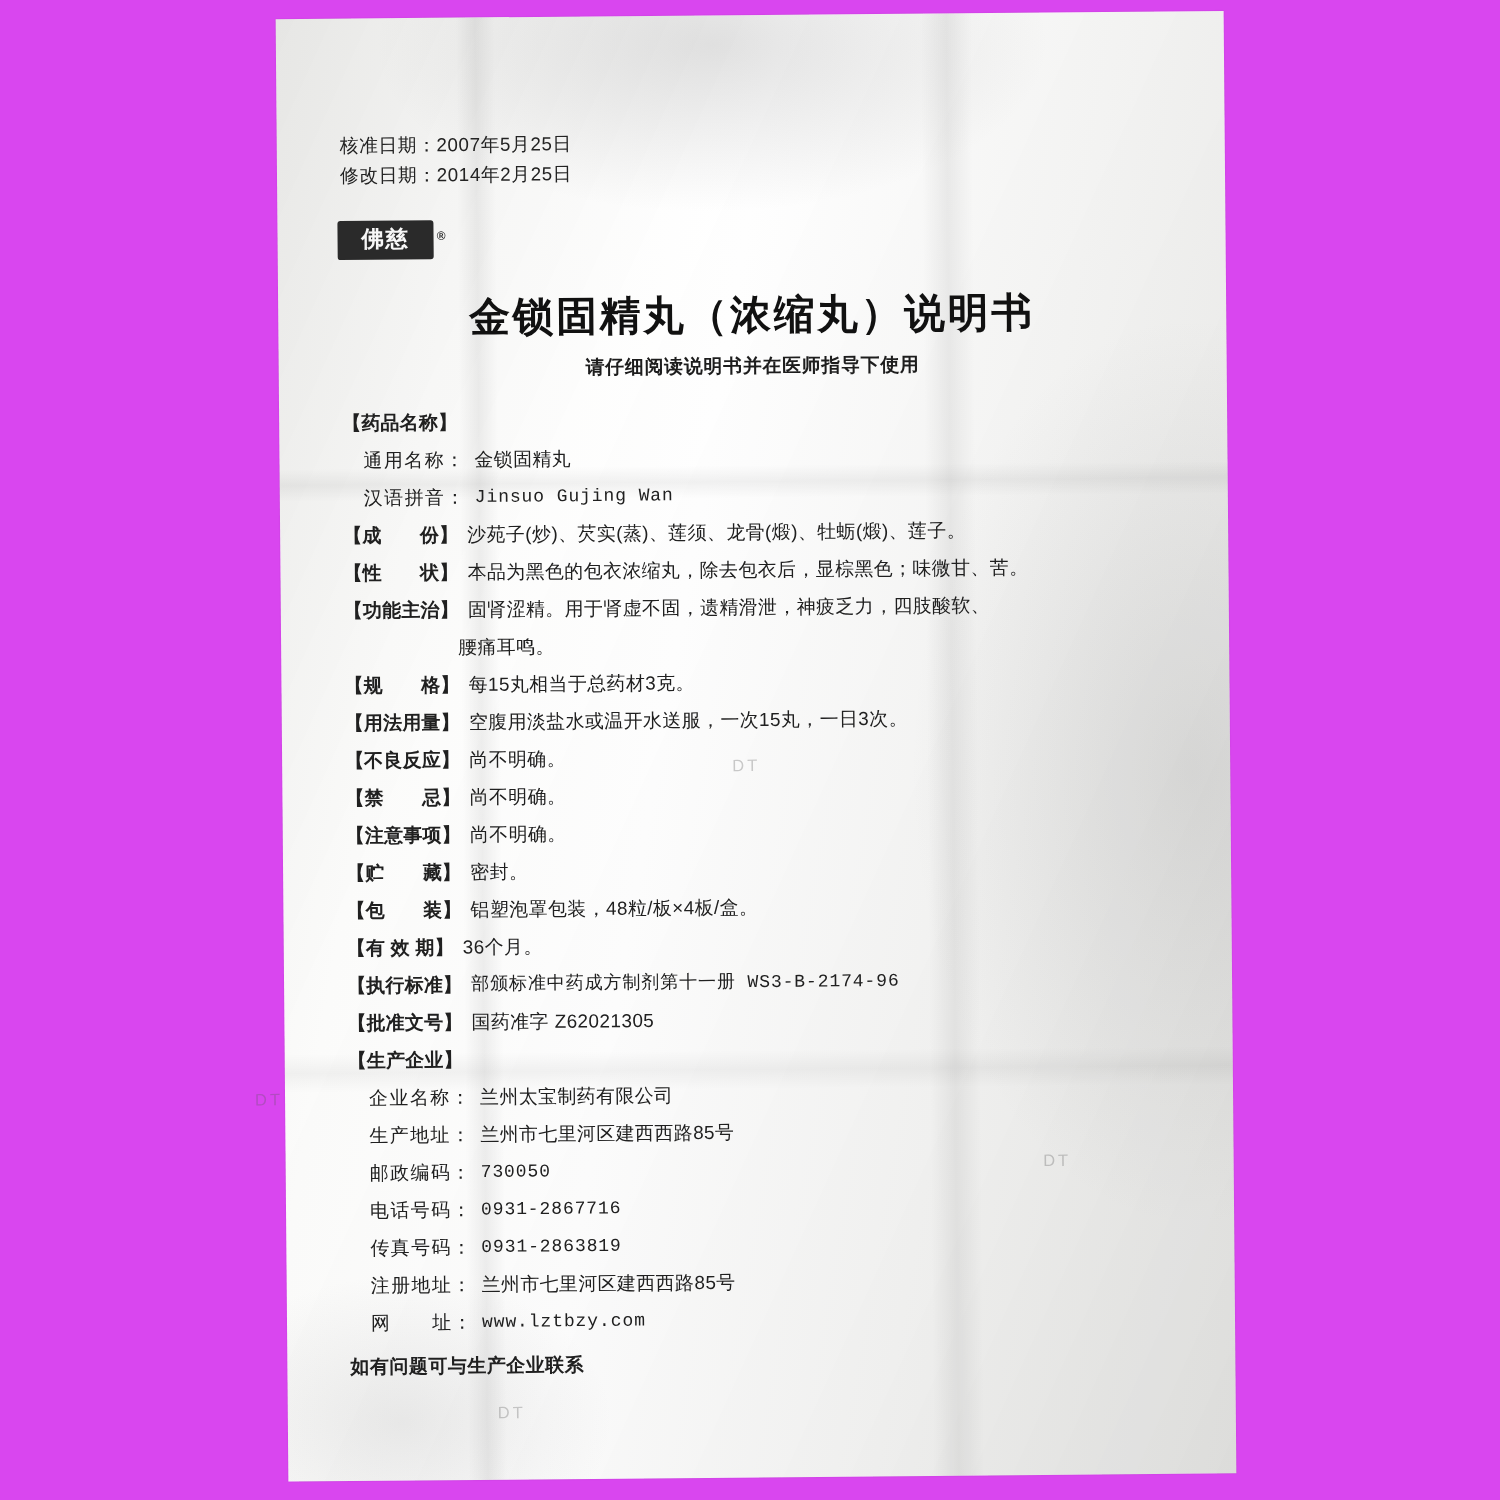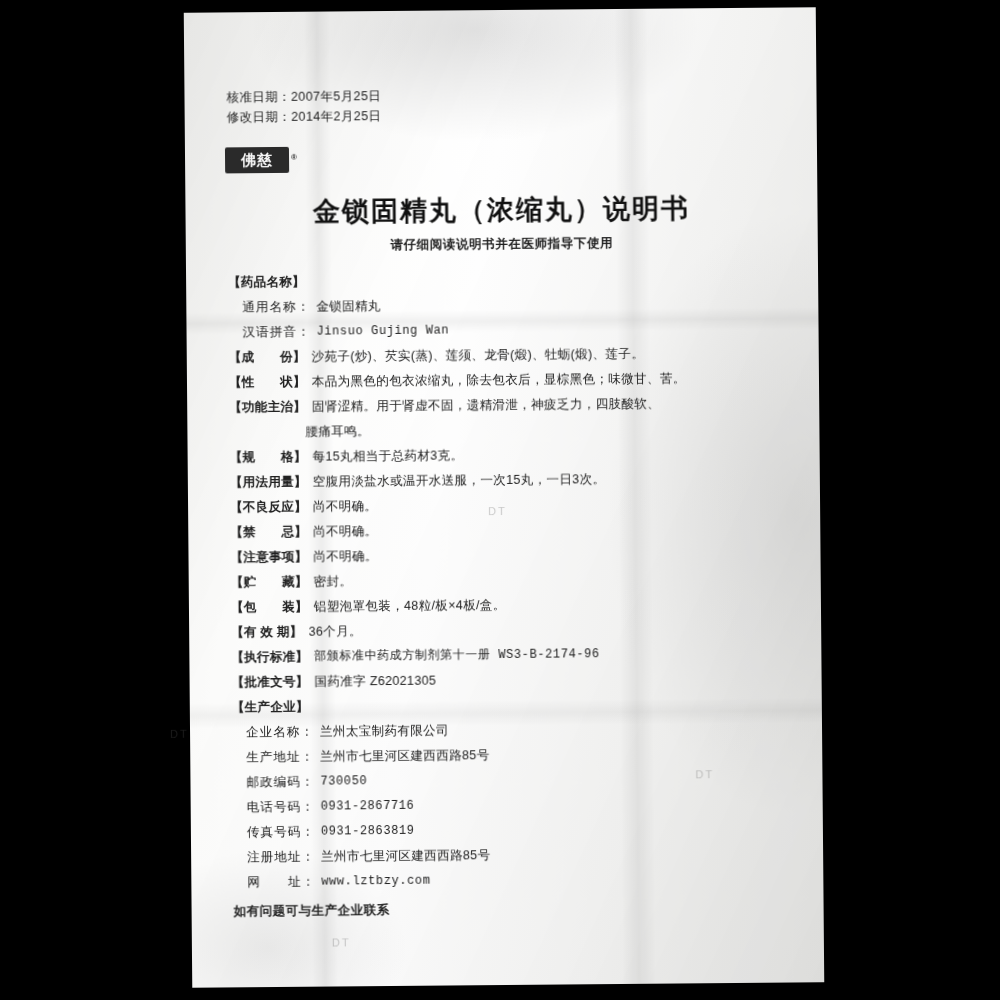--- a/index.html
+++ b/index.html
@@ -11,21 +11,21 @@
     width: 1000px;
     height: 1000px;
     overflow: hidden;
     font-family: "Liberation Sans", sans-serif;
   }
 
   #page {
     position: relative;
     width: 1000px;
     height: 1000px;
-    background: #000000;
+    background: #d946ef;
   }
 
   
   #sheet {
     position: absolute;
     left: 188px;
     top: 10px;
     width: 632px;
     height: 975px;
     background:

